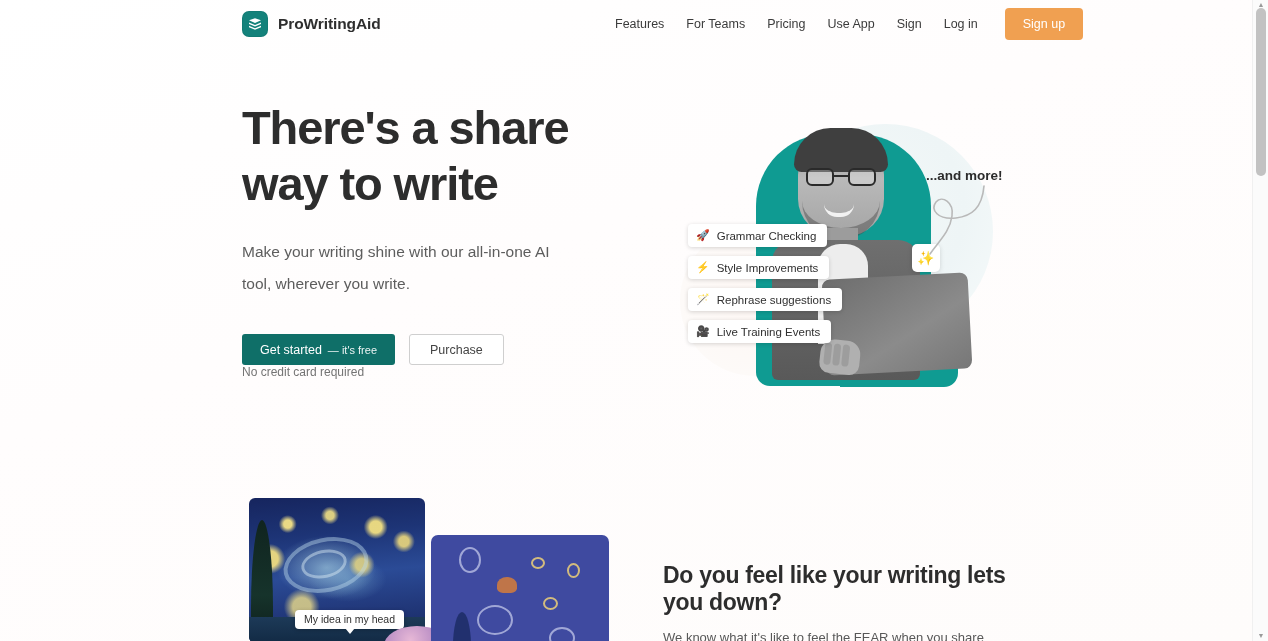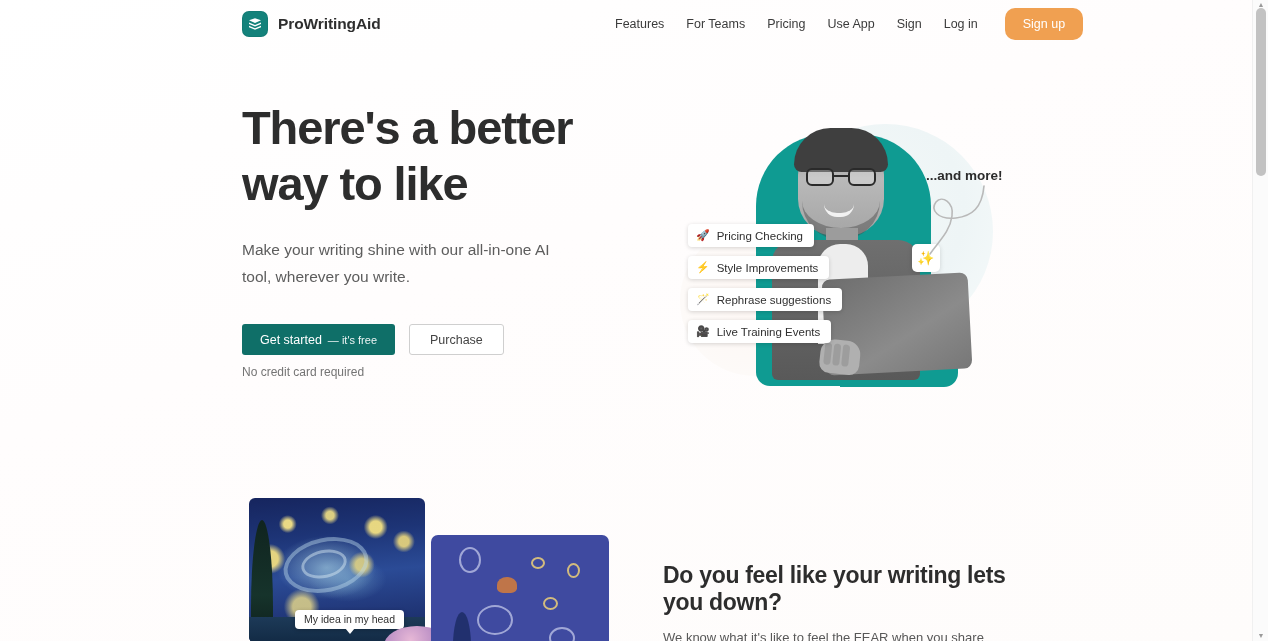--- a/index.html
+++ b/index.html
@@ -79,37 +79,37 @@
     padding: 6px 11px;
     white-space: nowrap;
   }
   a#nav-signup {
     margin-left: 16px;
     background: #f0a051;
     color: #ffffff;
     font-size: 12.5px;
     font-weight: 500;
     padding: 9px 18px;
-    border-radius: 10px;
+    border-radius: 4px;
     text-decoration: none;
     white-space: nowrap;
   }
 
   
   #hero { position: absolute; top: 0; left: 0; width: 1252px; height: 470px; }
 
   #hero-copy { position: absolute; left: 242px; top: 100px; width: 400px; }
   #hero-title {
     font-size: 47px; line-height: 56px; font-weight: bold;
     color: #2d2d2d; letter-spacing: -1.1px;
     width: 340px;
   }
   #hero-sub {
     margin-top: 24px;
-    font-size: 15.5px; line-height: 27px; color: #5d5d5d;
+    font-size: 15.5px; line-height: 32px; color: #5d5d5d;
     width: 330px;
   }
   #hero-actions { margin-top: 34px; display: flex; align-items: center; gap: 14px; }
   #btn-get-started {
     background: #0f6f68; color: #fff;
     border: none; border-radius: 3px;
     padding: 0 18px; height: 31px;
     font-size: 12.5px; font-family: inherit;
     display: inline-flex; align-items: center; gap: 6px;
     cursor: pointer; white-space: nowrap;
@@ -395,21 +395,21 @@
         <a class="nav-link" href="#">Use App</a>
         <a class="nav-link" href="#">Sign</a>
         <a class="nav-link" href="#">Log in</a>
         <a id="nav-signup" href="#">Sign up</a>
       </nav>
     </header>
 
     <section id="hero">
 
       <div id="hero-copy">
-        <h1 id="hero-title">There's a better way to like</h1>
+        <h1 id="hero-title">There's a share way to write</h1>
         <p id="hero-sub">Make your writing shine with our all-in-one AI tool, wherever you write.</p>
         <div id="hero-actions">
           <button id="btn-get-started">
             <span>Get started</span>
             <span class="free-note">— it's free</span>
           </button>
           <button id="btn-purchase">Purchase</button>
         </div>
       </div>
 
@@ -445,21 +445,21 @@
         <div class="sparkle-card">✨</div>
 
         <svg id="squiggle" width="70" height="76" viewBox="0 0 70 76">
           <path d="M62 4 C60 26, 50 34, 34 36 C16 38, 8 28, 14 20 C20 13, 32 20, 30 34 C28 50, 16 60, 8 72" fill="none" stroke="#b9b9b9" stroke-width="1.6" stroke-linecap="round"></path>
         </svg>
         <div id="and-more">...and more!</div>
 
         <div class="feature-chips">
           <div class="chip">
             <span class="chip-icon">🚀</span>
-            <span class="chip-label">Pricing Checking</span>
+            <span class="chip-label">Grammar Checking</span>
           </div>
           <div class="chip">
             <span class="chip-icon">⚡</span>
             <span class="chip-label">Style Improvements</span>
           </div>
           <div class="chip">
             <span class="chip-icon">🪄</span>
             <span class="chip-label">Rephrase suggestions</span>
           </div>
           <div class="chip">

